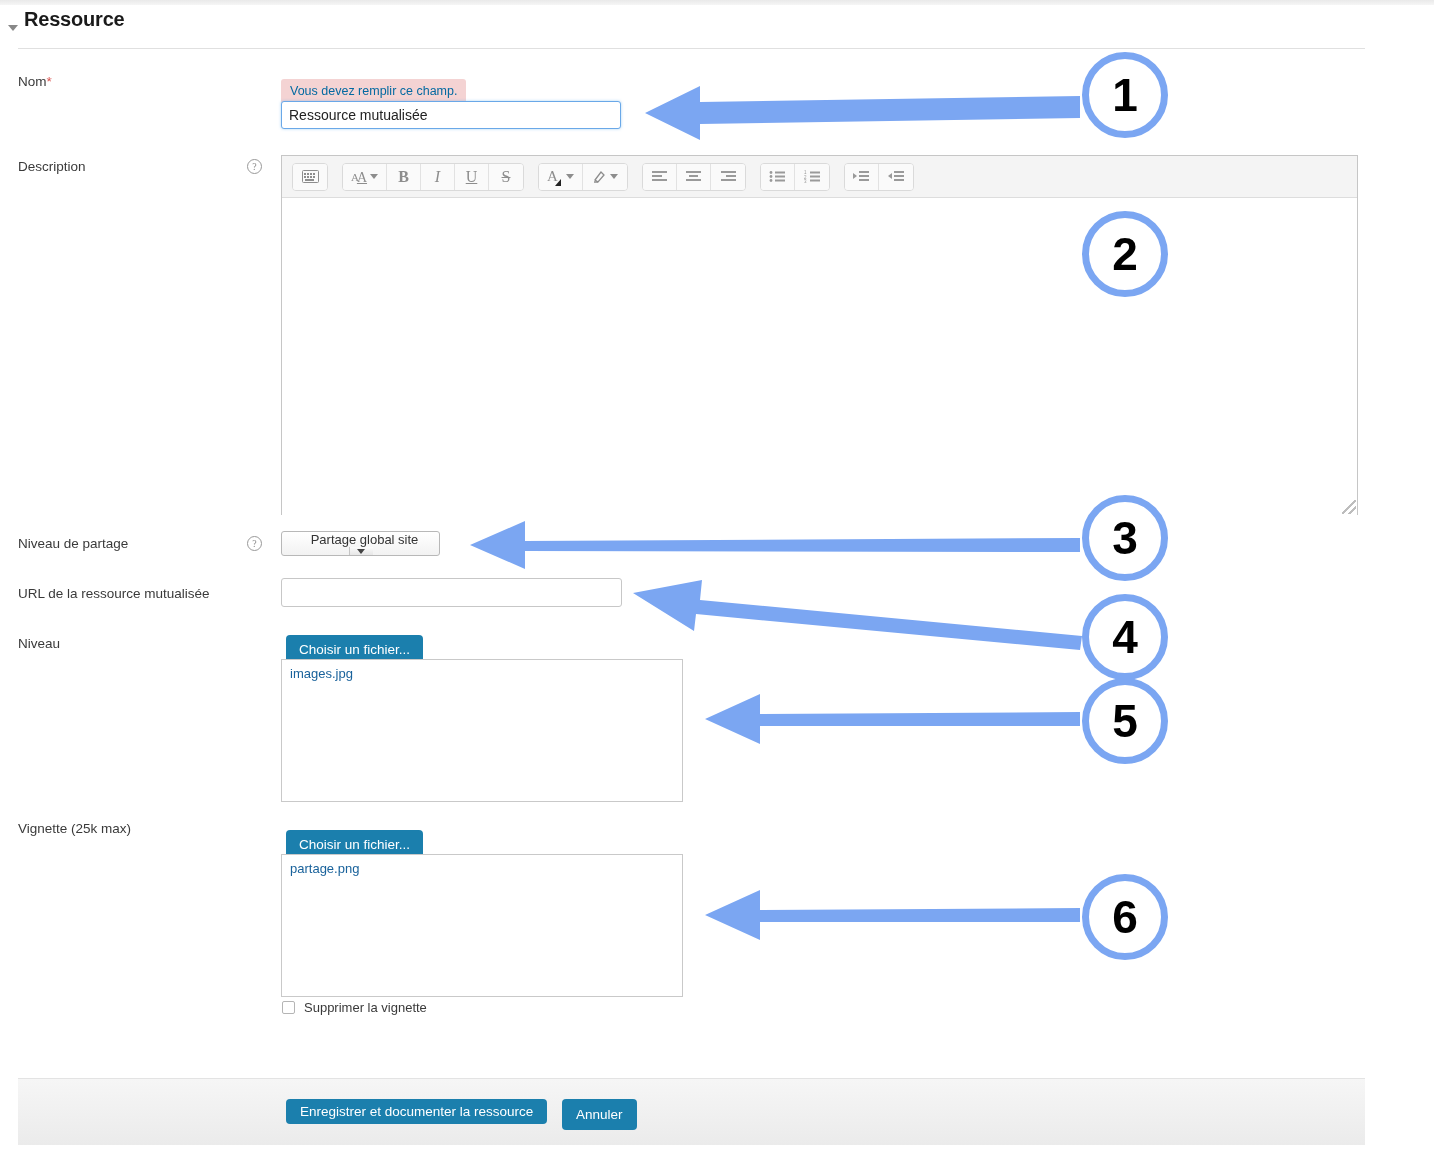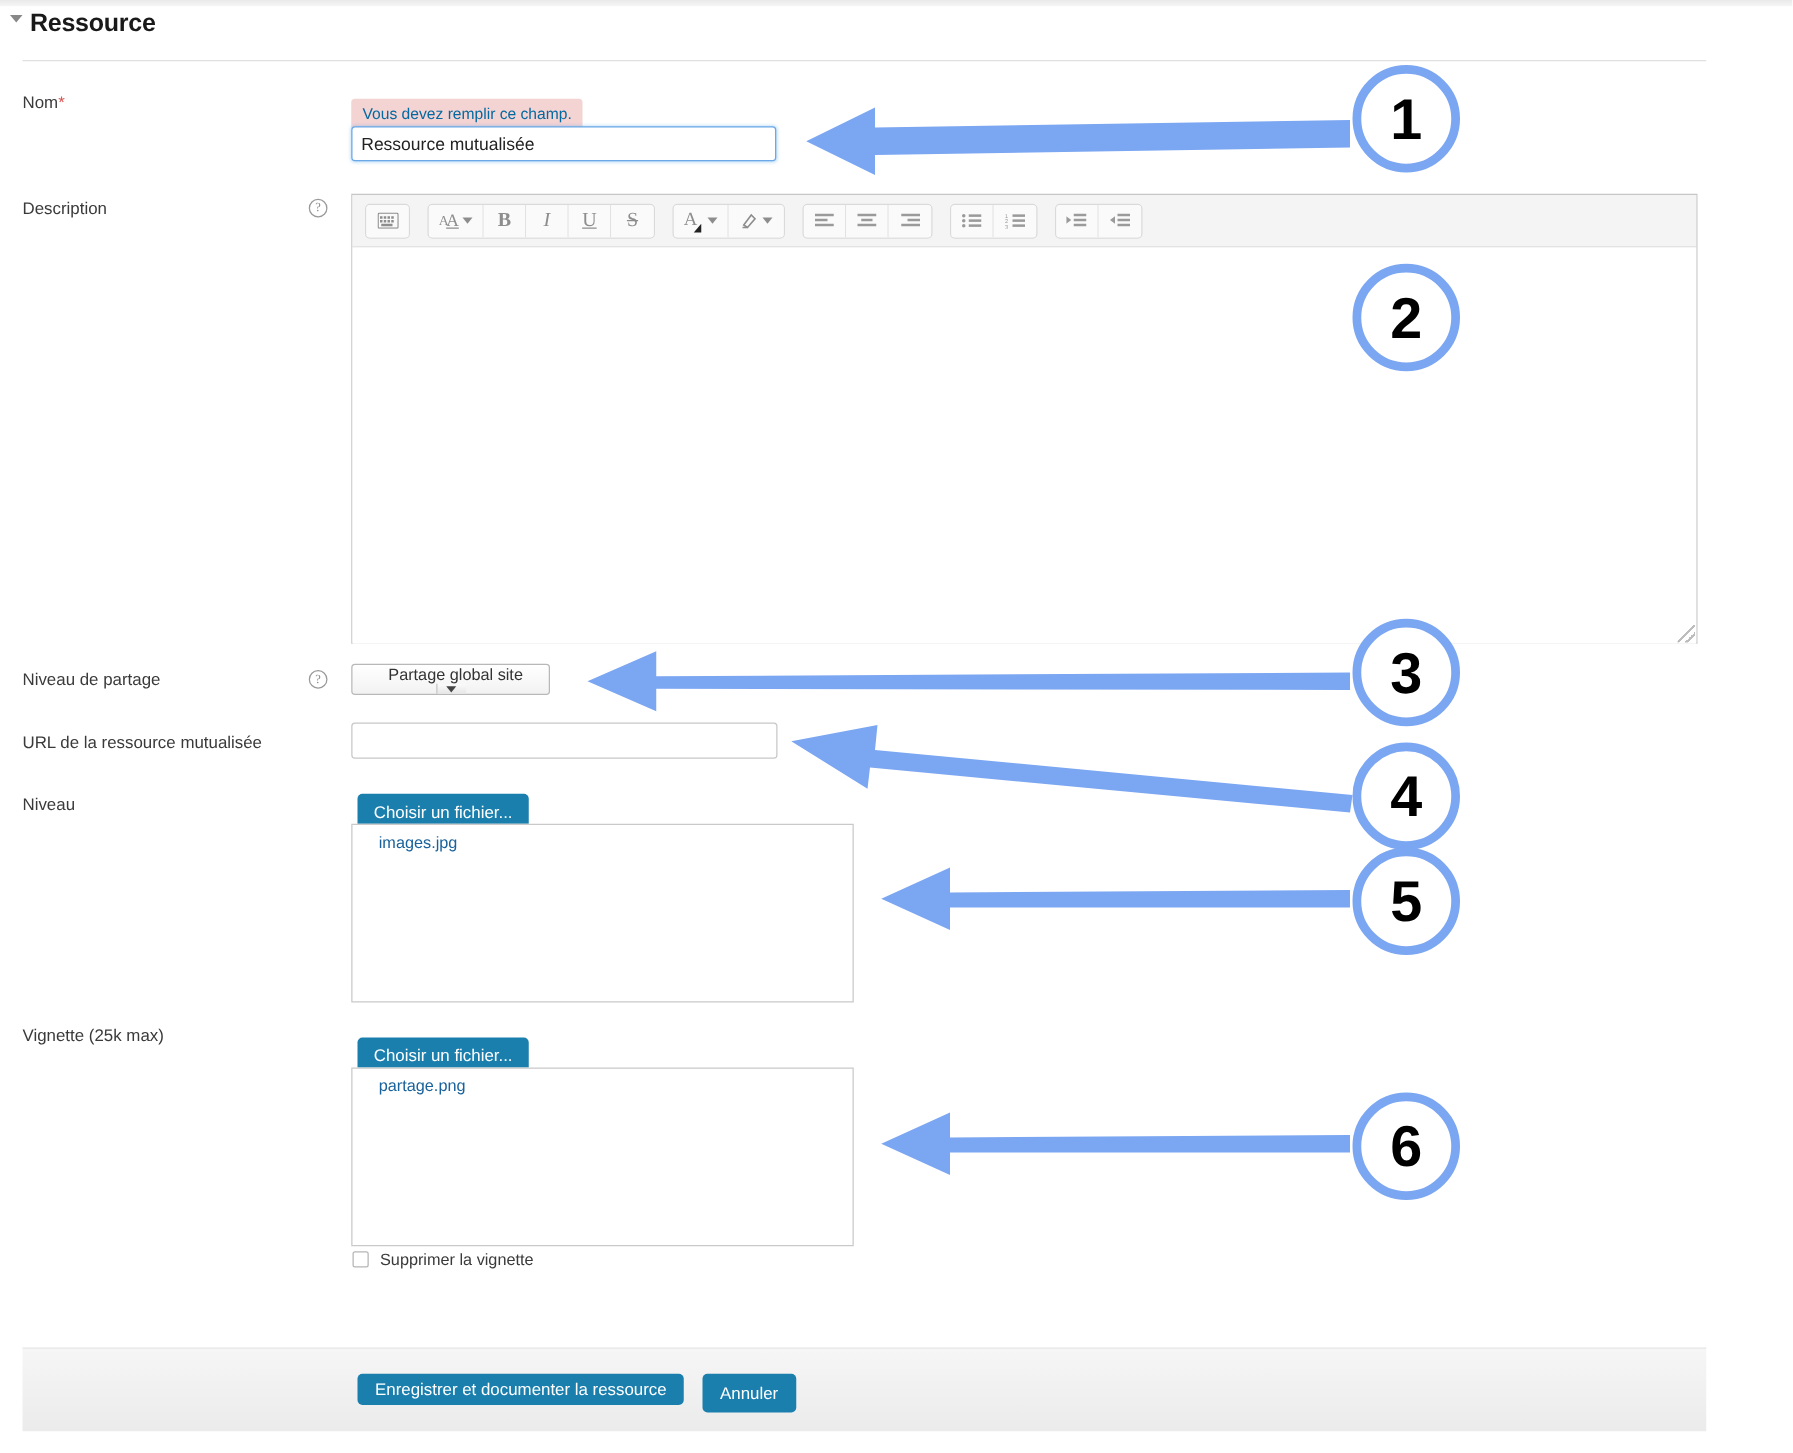--- a/index.html
+++ b/index.html
@@ -14,21 +14,21 @@
     position: relative;
     overflow: hidden;
   }
   .top-strip {
     position:absolute; left:0; top:0; width:1434px; height:5px;
     background: linear-gradient(#e9e9e9, #f6f6f6);
   }
   
   .section-header {
     position:absolute; left:8px; top:8px;
-    display:flex; align-items:flex-start; gap:6px;
+    display:flex; align-items:flex-end; gap:6px;
   }
   .caret {
     width:0;height:0;
     border-left:5px solid transparent;
     border-right:5px solid transparent;
     border-top:6px solid #888;
     margin-top:4px;
   }
   .section-title {
     font-size:20px; font-weight:bold; color:#1a1a1a;
@@ -142,21 +142,21 @@
   .btn-blue {
     background:#1b7fad; color:#fff; border:none;
     border-radius:4px; font-size:13.5px;
     font-family:"Liberation Sans", sans-serif;
     cursor:pointer; padding:7px 13px;
   }
   .choose1 { position:absolute; left:286px; top:635px; }
   .choose2 { position:absolute; left:286px; top:830px; }
   .filebox {
     position:absolute; border:1px solid #c9c9c9; background:#fff;
-    width:402px; height:143px; padding:6px 21px;
+    width:402px; height:143px; padding:6px 8px;
     font-size:13px; color:#19629b;
   }
   .fb1 { left:281px; top:659px; }
   .fb2 { left:281px; top:854px; }
   
   .cbrow { position:absolute; left:282px; top:1000px; display:flex; align-items:center; gap:9px; }
   .cbox {
     width:13px;height:13px;border:1px solid #b5b5b5;border-radius:2px;background:#fff;cursor:pointer;
   }
   .cblabel { font-size:13px; color:#3a3a3a; }

